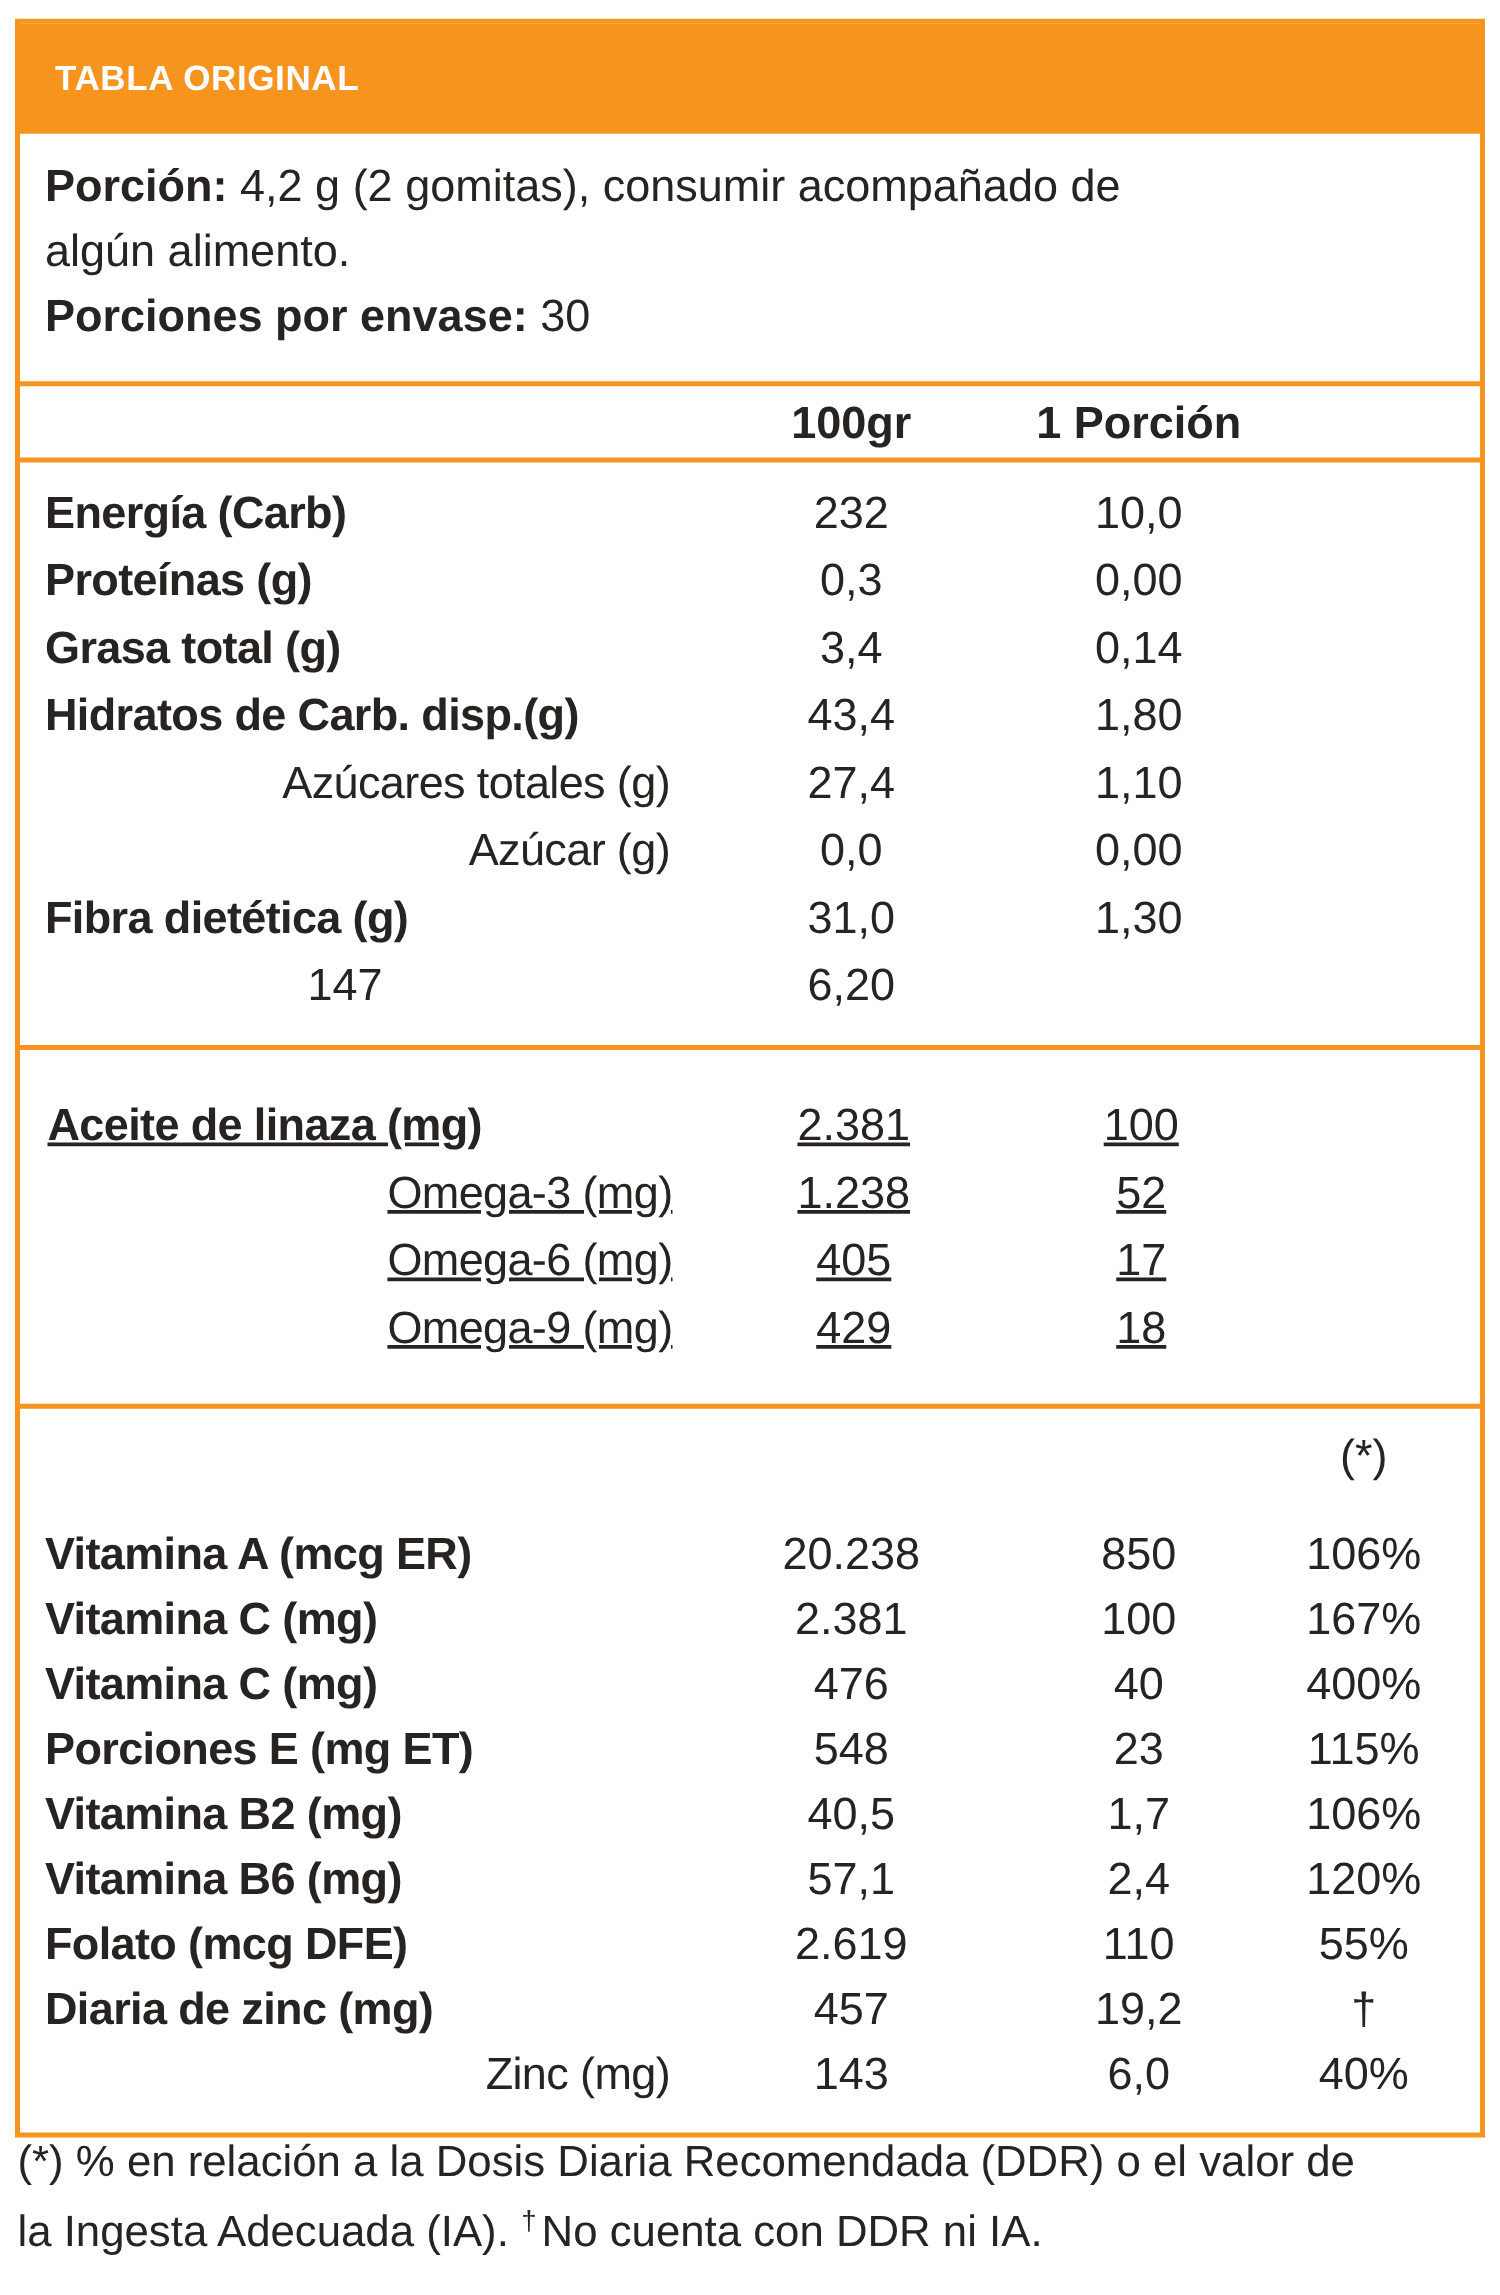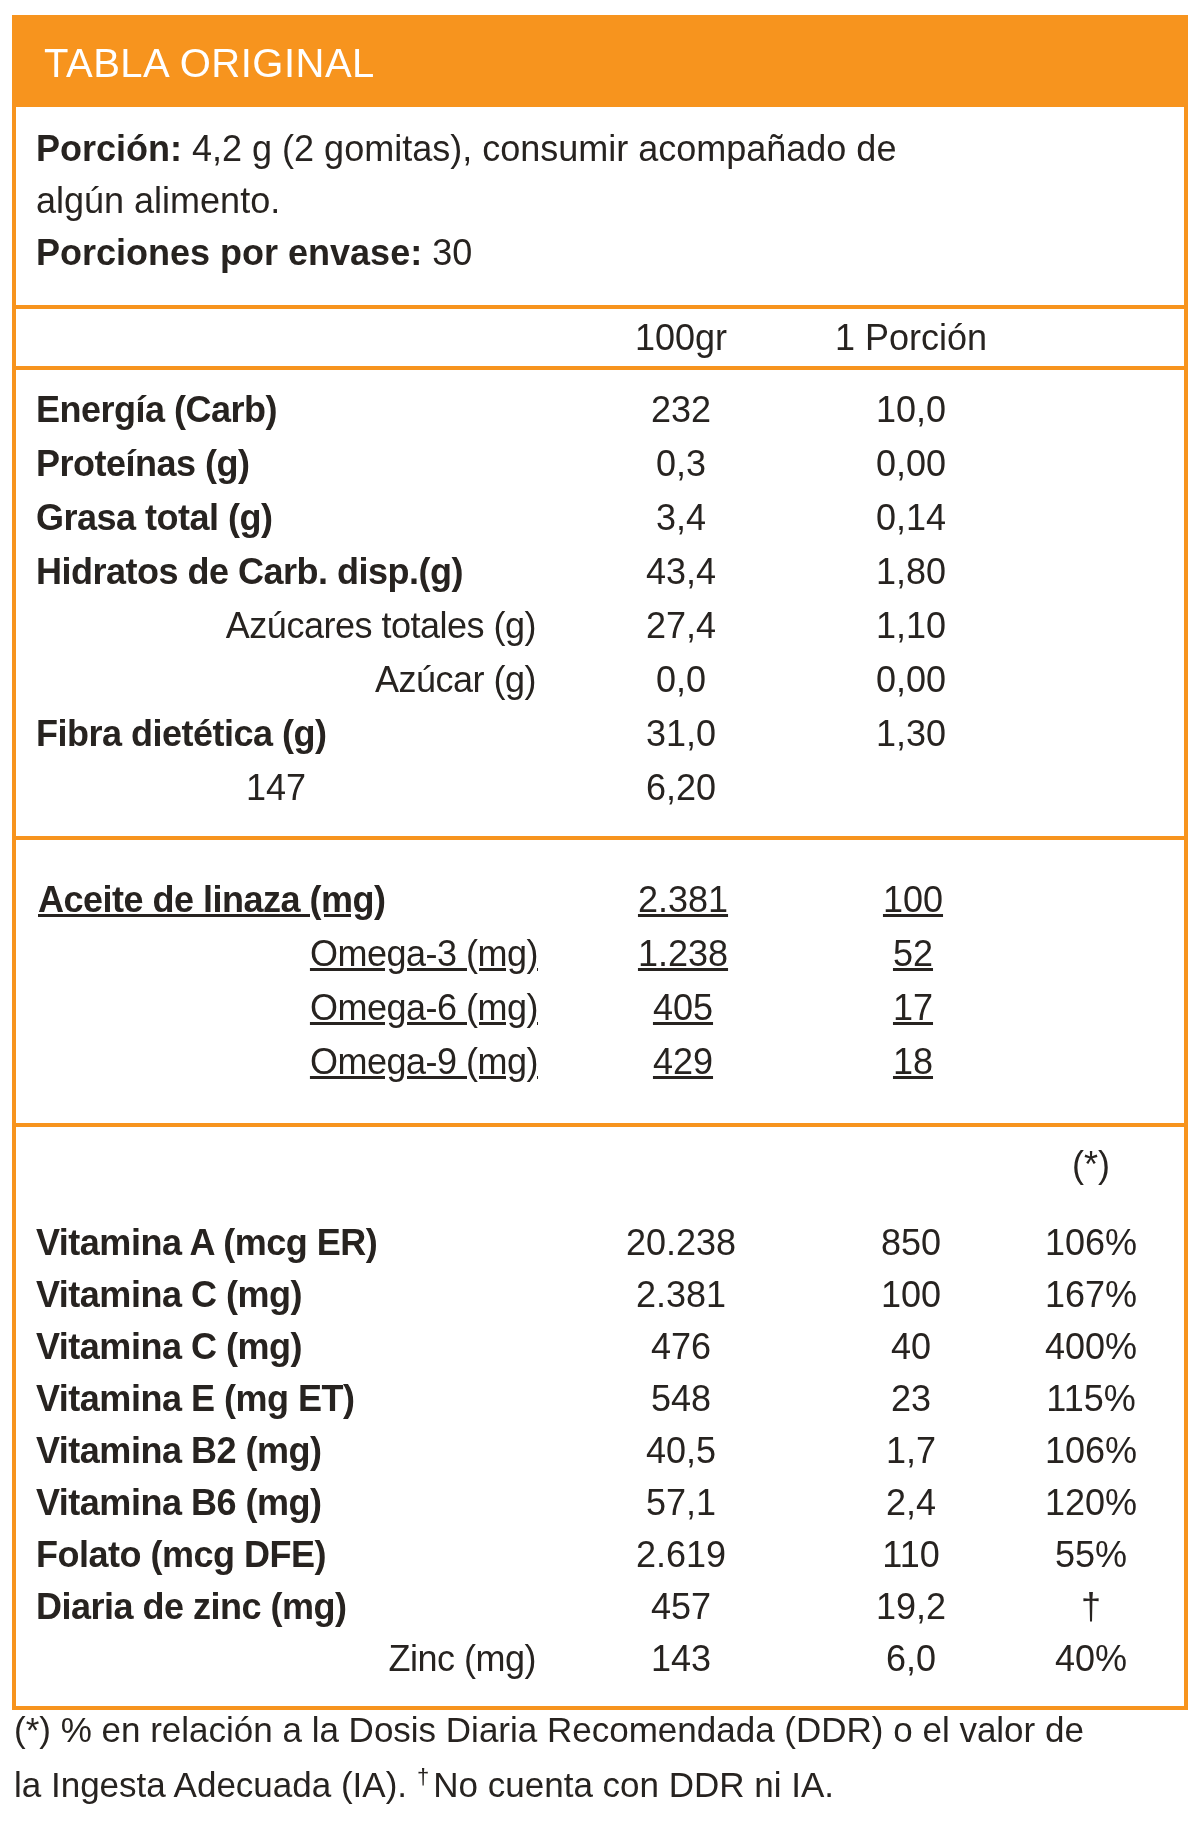--- a/index.html
+++ b/index.html
@@ -19,21 +19,21 @@
     position:absolute;left:12px;top:15px;width:1176px;
     border:4px solid var(--accent);
     background:#fff;
   }
   .card-header{
     height:88px;background:var(--accent);
     display:flex;align-items:center;
     padding-left:28px;
   }
   .card-title{
-    color:var(--white);font-size:40px;font-weight:normal;
+    color:var(--white);font-size:28px;font-weight:bold;
     letter-spacing:0.5px;
   }
   .intro{
     padding:16px 36px 26px 20px;
     font-size:36px;line-height:52px;
   }
   .intro-portion{max-width:900px;}
   .intro b{font-weight:bold;}
   .rule{height:4px;background:var(--accent);}
   .row{
@@ -43,21 +43,21 @@
     height:54px;
   }
   .cell{font-size:36px;}
   .cell.label{
     padding-left:20px;font-weight:bold;letter-spacing:-0.5px;
     white-space:nowrap;
   }
   .row.sub .cell.label{font-weight:normal;padding-left:43px;text-align:right;}
   .cell.num{text-align:center;font-weight:normal;}
   .head-row{height:57px;}
-  .head-row .cell.num{font-weight:normal;}
+  .head-row .cell.num{font-weight:bold;}
   .sec1{padding:13px 0 21px 0;}
   .sec2{padding:33px 0 34px 2px;text-decoration:underline;}
   .sec3{padding:12px 0 21px 0;}
   .ddr-head{height:48px;margin-bottom:26px;}
   .ddr-head .cell.num{font-weight:normal;}
   .sec3 .row{height:52px;}
   .footnote{
     position:absolute;left:14px;top:1706px;width:1180px;
     font-size:35px;line-height:47px;font-weight:normal;
   }
@@ -175,21 +175,21 @@
       <div class="cell num">100</div>
       <div class="cell num">167%</div>
     </div>
     <div class="row">
       <div class="cell label">Vitamina C (mg)</div>
       <div class="cell num">476</div>
       <div class="cell num">40</div>
       <div class="cell num">400%</div>
     </div>
     <div class="row">
-      <div class="cell label">Vitamina E (mg ET)</div>
+      <div class="cell label">Porciones E (mg ET)</div>
       <div class="cell num">548</div>
       <div class="cell num">23</div>
       <div class="cell num">115%</div>
     </div>
     <div class="row">
       <div class="cell label">Vitamina B2 (mg)</div>
       <div class="cell num">40,5</div>
       <div class="cell num">1,7</div>
       <div class="cell num">106%</div>
     </div>

